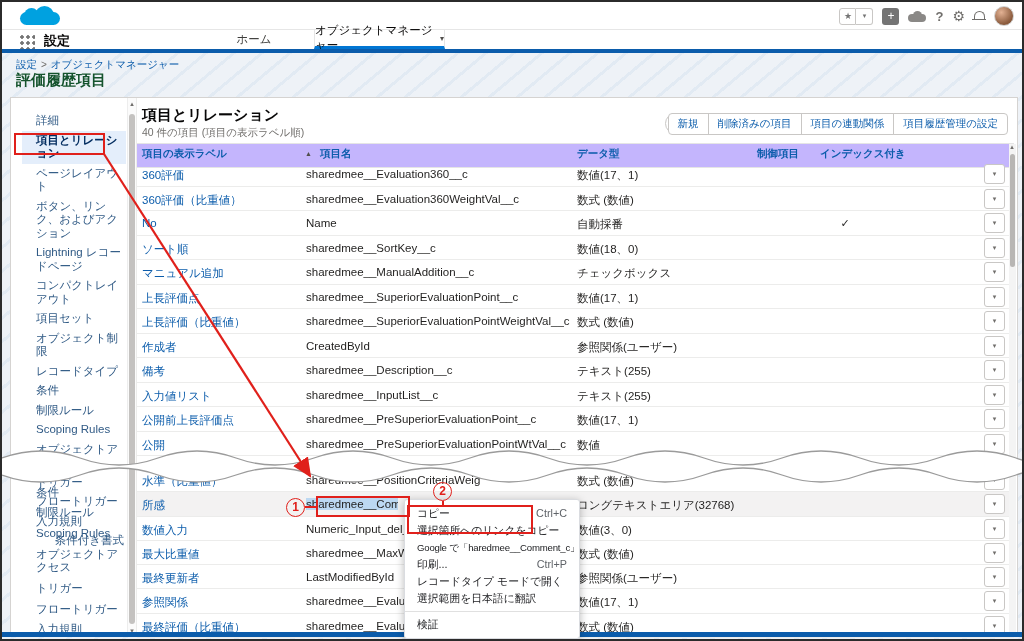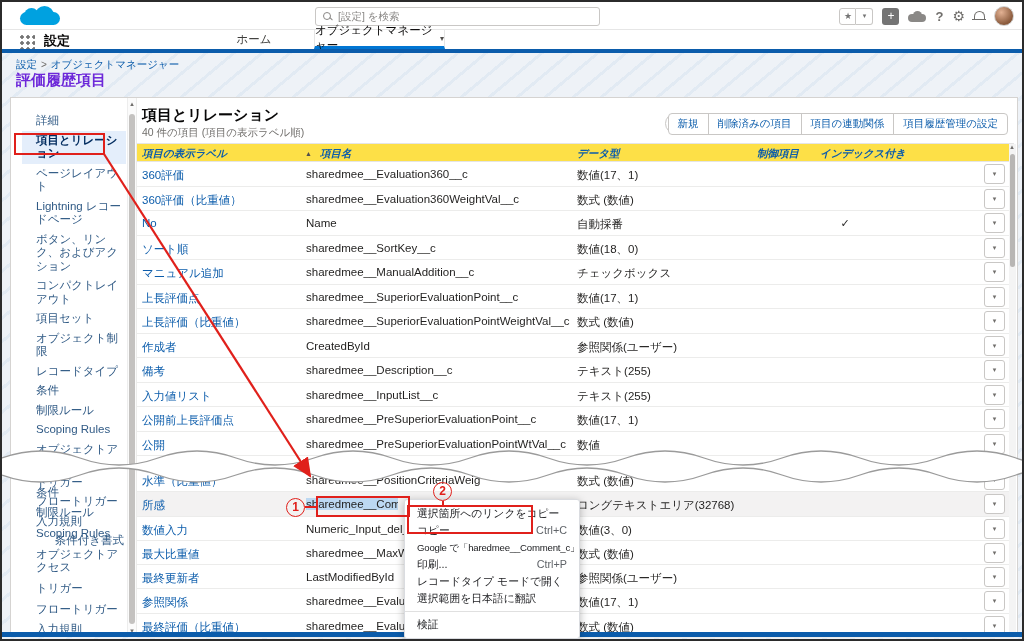--- a/index.html
+++ b/index.html
@@ -39,21 +39,21 @@
   .waffle{position:absolute;left:16px;top:3px;width:17px;height:17px;background:radial-gradient(#747474 1.5px,transparent 2px);background-size:6px 6px;background-position:1px 1px;}
   .applabel{position:absolute;left:42px;top:2px;font-size:13px;font-weight:bold;color:#080707;}
   .tab{position:absolute;top:0;height:19px;display:flex;align-items:center;justify-content:center;font-size:11.5px;color:#3e3e3c;gap:6px;}
   .tab-home{left:222px;width:60px;}
   .tab-obj{left:312px;width:131px;border-left:1px solid #e5e5e5;border-right:1px solid #e5e5e5;border-bottom:3px solid #0176d3;color:#080707;}
   .tab .chev{font-size:8px;color:#514f4d;}
   
   .crumbs{position:absolute;left:14px;top:56px;font-size:10.5px;}
   .crumbs a{color:#0b5cab;text-decoration:none;}
   .crumbs .sep{color:#706e6b;margin:0 4px;font-size:10px;}
-  .pagetitle{position:absolute;left:14px;top:69px;font-size:15px;font-weight:bold;color:#6d28d9;}
+  .pagetitle{position:absolute;left:14px;top:69px;font-size:15px;font-weight:bold;color:#14532d;}
   
   .main{position:absolute;left:8px;top:95px;width:1008px;height:540px;background:#fff;border:1px solid #d5d3d1;}
   .bluebar-bot{position:absolute;left:0;bottom:2px;width:100%;height:5px;background:#0b5cab;z-index:20;}
   
   .sb{position:absolute;left:8px;top:95px;width:116px;}
   .sb ul{list-style:none;margin:0;padding:0;}
   .sb li{padding:3px 2px 3px 14px;font-size:11.5px;line-height:13.5px;color:#305a85;cursor:pointer;margin-left:12px;}
   .sb-top{position:absolute;left:0;top:14px;width:116px;}
   .sb-bottom{position:absolute;left:0;top:385px;width:116px;}
   .sb-bottom li{padding-top:3.6px;padding-bottom:3.6px;}
@@ -66,21 +66,21 @@
   
   .ptitle{position:absolute;left:140px;top:104px;font-size:15px;font-weight:bold;color:#080707;}
   .psub{position:absolute;left:140px;top:124px;font-size:10.5px;color:#706e6b;}
   .quickfind{position:absolute;left:663px;top:111px;width:135px;height:21px;border:1px solid #c9c7c5;border-radius:12px;background:#fff;display:flex;align-items:center;gap:6px;padding:0 9px;}
   .quickfind .ph{font-size:10.5px;color:#8a8886;}
   .btngrp{position:absolute;right:14px;top:111px;display:flex;}
   .gbtn{height:22px;padding:0 9px;font-size:10.5px;color:#0b5cab;background:#fff;border:1px solid #c9c7c5;margin-left:-1px;display:flex;align-items:center;white-space:nowrap;cursor:pointer;}
   .gbtn:first-child{border-radius:4px 0 0 4px;margin-left:0;}
   .gbtn:last-child{border-radius:0 4px 4px 0;}
   
-  .thead{position:absolute;left:135px;top:141px;right:8px;height:19px;background:#fde047;border-top:1px solid #e5e5e5;border-bottom:1px solid #e5e5e5;font-style:italic;}
+  .thead{position:absolute;left:135px;top:141px;right:8px;height:25px;background:#c4b5fd;border-top:1px solid #e5e5e5;border-bottom:1px solid #e5e5e5;}
   .thead span{position:absolute;top:3px;font-size:10.5px;font-weight:bold;color:#0b5cab;white-space:nowrap;}
   .sortarr{font-size:7px !important;color:#514f4d !important;}
   .rows-top{position:absolute;left:135px;top:160px;right:8px;}
   .rows-bottom{position:absolute;left:135px;top:466px;right:8px;}
   .frow{position:relative;height:24.5px;border-bottom:1px solid #ececeb;}
   .rows-bottom .frow{height:24.3px;}
   .frow.hl{background:#f3f2f2;}
   .frow span{position:absolute;top:6px;font-size:11.5px;white-space:nowrap;}
   .frow .cl{left:5px;color:#0b5cab;cursor:pointer;}
   .frow .cn{left:169px;color:#201f1e;}
@@ -107,24 +107,20 @@
 <body>
 
 <div class="screen">
 
   <header class="ghead">
     <div class="cloud">
         <i class="c1"></i>
         <i class="c2"></i>
         <i class="c3"></i>
       </div>
-    <div class="gsearch">
-      <span class="mag"></span>
-      <span class="ph">[設定] を検索</span>
-    </div>
     <div class="gicons">
       <span class="favgrp">
         <span class="fs">★</span>
         <span class="fc">▾</span>
       </span>
       <span class="plusbtn">+</span>
       <span class="minicloud"></span>
       <span class="qmark">?</span>
       <span class="gear">⚙</span>
       <span class="bell"></span>
@@ -150,22 +146,22 @@
   </div>
   <div class="pagetitle">評価履歴項目</div>
 
   <div class="main"></div>
 
   <div class="sb">
     <ul class="sb-top" id="sbTop">
         <li>詳細</li>
         <li class="active">項目とリレーション</li>
         <li>ページレイアウト</li>
+        <li>ボタン、リンク、およびアクション</li>
         <li>Lightning レコードページ</li>
-        <li>ボタン、リンク、およびアクション</li>
         <li>コンパクトレイアウト</li>
         <li>項目セット</li>
         <li>オブジェクト制限</li>
         <li>レコードタイプ</li>
         <li>条件</li>
         <li>制限ルール</li>
         <li>Scoping Rules</li>
         <li>オブジェクトアクセス</li>
         <li>トリガー</li>
         <li>フロートリガー</li>
@@ -339,25 +335,25 @@
 
   <svg class="wave" viewBox="0 0 1024 62" preserveAspectRatio="none">
     <path d="M0,27 Q39,13 78,27 T156,27 T234,27 T312,27 T390,27 T468,27 T546,27 T624,27 T702,27 T780,27 T858,27 T936,27 T1014,27 T1092,27 L1092,36 L0,36 Z" fill="#ffffff"></path>
     <path d="M0,44 Q39,58 78,44 T156,44 T234,44 T312,44 T390,44 T468,44 T546,44 T624,44 T702,44 T780,44 T858,44 T936,44 T1014,44 T1092,44 L1092,36 L0,36 Z" fill="#ffffff"></path>
     <path d="M0,27 Q39,13 78,27 T156,27 T234,27 T312,27 T390,27 T468,27 T546,27 T624,27 T702,27 T780,27 T858,27 T936,27 T1014,27 T1092,27" fill="none" stroke="#9b9b9b" stroke-width="1.3"></path>
     <path d="M0,44 Q39,58 78,44 T156,44 T234,44 T312,44 T390,44 T468,44 T546,44 T624,44 T702,44 T780,44 T858,44 T936,44 T1014,44 T1092,44" fill="none" stroke="#9b9b9b" stroke-width="1.3"></path>
   </svg>
 
   <div class="cmenu" id="cMenu">
       <div class="mitem">
-        <span>選択箇所へのリンクをコピー</span>
-      </div>
-      <div class="mitem">
         <span>コピー</span>
         <span class="sc">Ctrl+C</span>
+      </div>
+      <div class="mitem">
+        <span>選択箇所へのリンクをコピー</span>
       </div>
       <div class="mitem small">
         <span>Google で「haredmee__Comment_c」を検索</span>
       </div>
       <div class="mitem">
         <span>印刷...</span>
         <span class="sc">Ctrl+P</span>
       </div>
       <div class="mitem">
         <span>レコードタイプ モードで開く</span>

